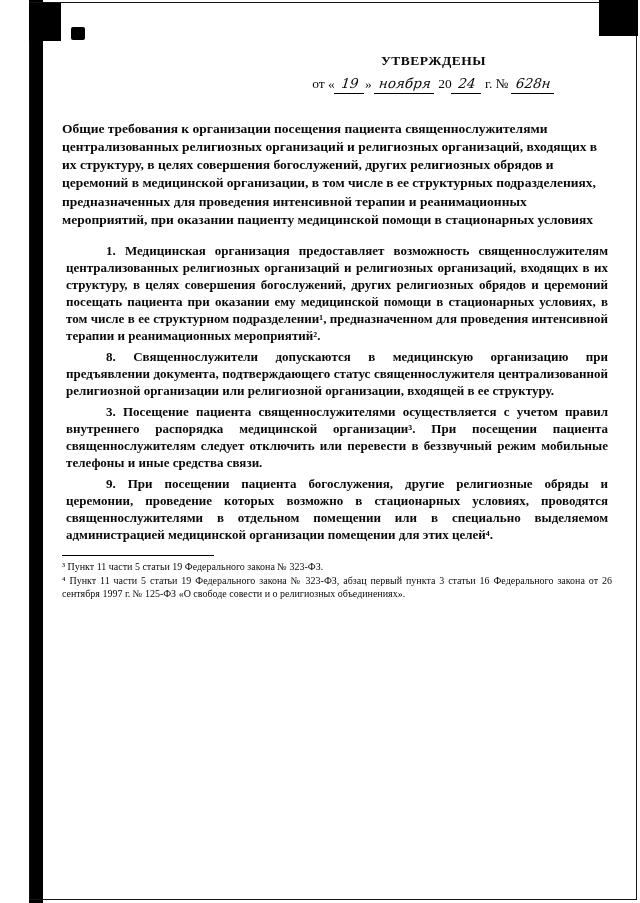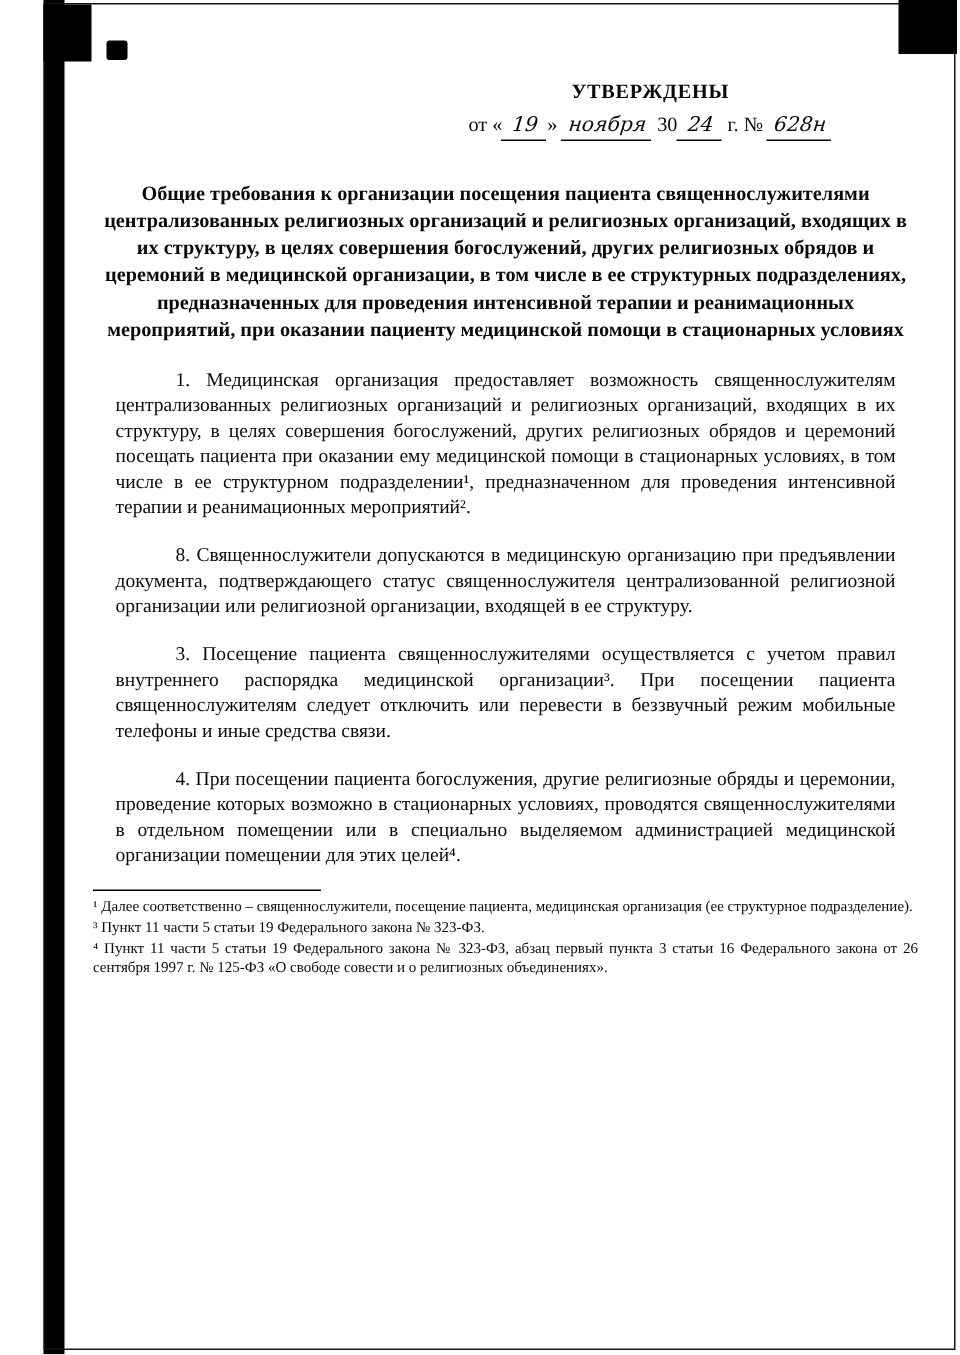--- a/index.html
+++ b/index.html
@@ -77,33 +77,33 @@
     font-family: "DejaVu Serif", serif;
     display: inline-block;
     min-width: 22px;
     padding: 0 4px;
     border-bottom: 1px solid #000;
     transform: skewX(-6deg);
   }
   .doc-title {
     margin-top: 26px;
     font-weight: bold;
-    text-align: center;
     font-size: 13.5px;
     line-height: 1.35;
   }
   .body-text {
     margin-top: 13px;
     font-size: 13px;
     line-height: 1.31;
     text-align: justify;
   }
   .body-text p {
-    margin: 15px;
+    margin: 4px;
     text-indent: 40px;
+    font-weight: bold;
   }
   .footnote-rule {
     width: 152px;
     height: 0;
     border-top: 1px solid #000;
     margin: 12px 0 4px 0;
   }
   .footnotes {
     font-size: 10px;
     line-height: 1.3;
@@ -123,37 +123,36 @@
   <div class="corner-tl"></div>
   <div class="corner-tr"></div>
   <div class="blob"></div>
 
   <div class="content">
 
     <div class="approval">
       <div class="approval-heading">УТВЕРЖДЕНЫ</div>
       <div class="approval-date"><span>от «</span><span class="handwritten">19</span><span>»</span>
         <span class="handwritten">ноября</span>
-        <span>30</span><span class="handwritten">24</span>
+        <span>20</span><span class="handwritten">24</span>
         <span>г. №</span>
         <span class="handwritten">628н</span>
       </div>
     </div>
 
     <div class="doc-title">Общие требования к организации посещения пациента священнослужителями централизованных религиозных организаций и религиозных организаций, входящих в их структуру, в целях совершения богослужений, других религиозных обрядов и церемоний в медицинской организации, в том числе в ее структурных подразделениях, предназначенных для проведения интенсивной терапии и реанимационных мероприятий, при оказании пациенту медицинской помощи в стационарных условиях</div>
 
     <div class="body-text">
       <p>1. Медицинская организация предоставляет возможность священнослужителям централизованных религиозных организаций и религиозных организаций, входящих в их структуру, в целях совершения богослужений, других религиозных обрядов и церемоний посещать пациента при оказании ему медицинской помощи в стационарных условиях, в том числе в ее структурном подразделении¹, предназначенном для проведения интенсивной терапии и реанимационных мероприятий².</p>
       <p>8. Священнослужители допускаются в медицинскую организацию при предъявлении документа, подтверждающего статус священнослужителя централизованной религиозной организации или религиозной организации, входящей в ее структуру.</p>
       <p>3. Посещение пациента священнослужителями осуществляется с учетом правил внутреннего распорядка медицинской организации³. При посещении пациента священнослужителям следует отключить или перевести в беззвучный режим мобильные телефоны и иные средства связи.</p>
-      <p>4. При посещении пациента богослужения, другие религиозные обряды и церемонии, проведение которых возможно в стационарных условиях, проводятся священнослужителями в отдельном помещении или в специально выделяемом администрацией медицинской организации помещении для этих целей⁴.</p>
+      <p>9. При посещении пациента богослужения, другие религиозные обряды и церемонии, проведение которых возможно в стационарных условиях, проводятся священнослужителями в отдельном помещении или в специально выделяемом администрацией медицинской организации помещении для этих целей⁴.</p>
     </div>
 
     <div class="footnote-rule"></div>
 
     <div class="footnotes">
-      <p class="fn">¹ Далее соответственно – священнослужители, посещение пациента, медицинская организация (ее структурное подразделение).</p>
       <p class="fn">³ Пункт 11 части 5 статьи 19 Федерального закона № 323-ФЗ.</p>
       <p class="fn">⁴ Пункт 11 части 5 статьи 19 Федерального закона № 323-ФЗ, абзац первый пункта 3 статьи 16 Федерального закона от 26 сентября 1997 г. № 125-ФЗ «О свободе совести и о религиозных объединениях».</p>
     </div>
 
   </div>
 </div>
 
 </body></html>

